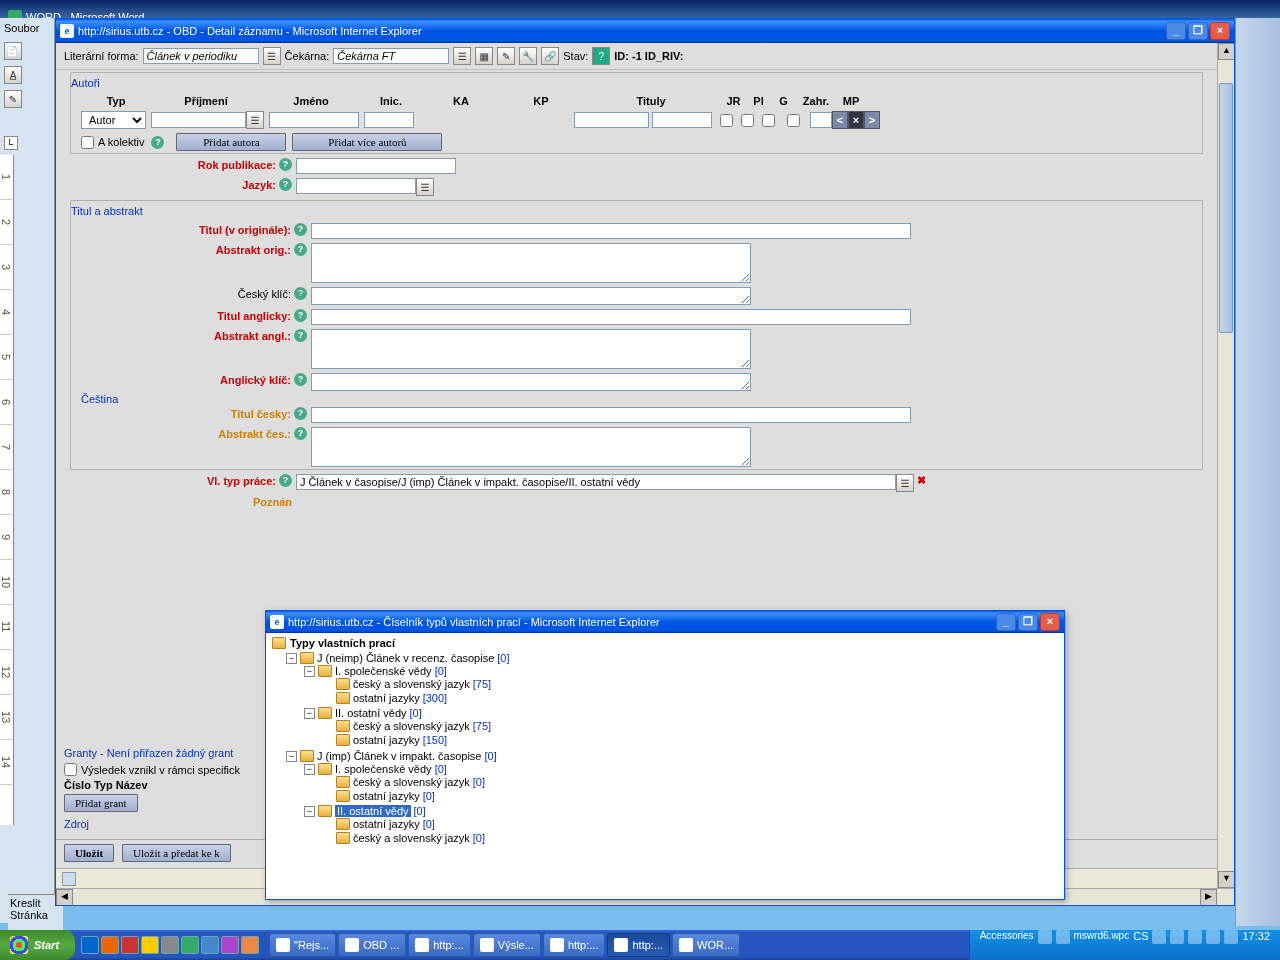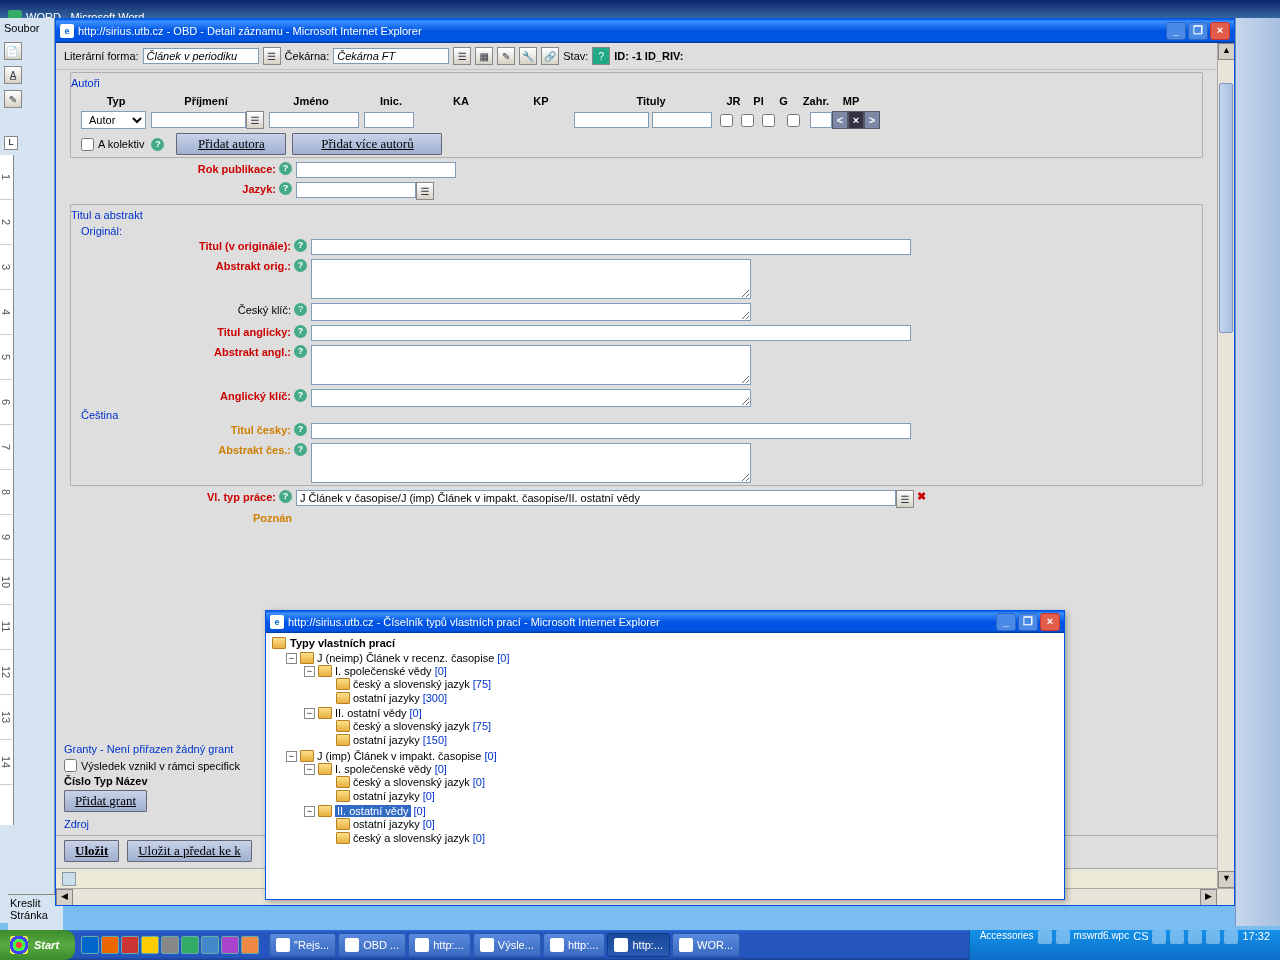--- a/index.html
+++ b/index.html
@@ -44,21 +44,21 @@
 .author-header > div { text-align: center; }
 .author-row { display: flex; gap: 0; padding: 2px 10px; align-items: center; }
 .na-btn { width: 16px; height: 18px; background: #7a8aa8; color: #fff; border: 1px solid #556; display: inline-flex; align-items: center; justify-content: center; font-weight: bold; cursor: pointer; }
 
 .form-row { display: flex; align-items: flex-start; padding: 2px 0; }
 .form-label { width: 240px; text-align: right; padding-right: 4px; color: #cc0000; font-weight: bold; display: flex; justify-content: flex-end; align-items: center; }
 .form-label .help { display: inline-block; width: 13px; height: 13px; background: #4a8; border-radius: 50%; color: white; text-align: center; line-height: 13px; font-size: 9px; margin-left: 3px; cursor: help; }
 .form-label.orange { color: #d08000; }
 .form-label.black { color: #000; font-weight: normal; }
 
-.xbtn { padding: 2px 10px; background: linear-gradient(to bottom, #c8d2e8, #a0b0d0); border: 1px solid #667; border-radius: 1px; cursor: pointer; font-size: 13px; font-family: Tahoma; text-decoration: underline; }
+.xbtn { padding: 2px 10px; background: linear-gradient(to bottom, #c8d2e8, #a0b0d0); border: 1px solid #667; border-radius: 1px; cursor: pointer; font-size: 11px; font-family: Tahoma; }
 .x-del { color: #c00; font-weight: bold; cursor: pointer; }
 
 fieldset { border: 1px solid #b0b0b0; border-radius: 1px; margin: 2px 14px; }
 
 
 .popup { position: absolute; top: 610px; left: 265px; width: 800px; height: 290px; border: 1px solid #0054e3; background: #fff; box-shadow: 2px 2px 6px rgba(0,0,0,0.3); }
 .popup .ie-titlebar { height: 22px; }
 .popup-body { display: flex; height: calc(100% - 22px); }
 .tree-pane { flex: 1; background: #fff; overflow: auto; padding: 2px; }
 .side-pane { width: 166px; background: yellow; padding: 4px; }
@@ -219,21 +219,20 @@
           <span class="form-label">
             <span>Jazyk:</span>
             <span class="help">?</span>
           </span>
           <input type="text" style="width: 120px;">
           <span class="tb-btn">☰</span>
         </div>
 
       <fieldset>
       <div class="section-title">Titul a abstrakt</div>
-      <div class="sub-title">Originál:</div>
       <div class="form-row">
             <span class="form-label">
               <span>Titul (v originále):</span>
               <span class="help">?</span>
             </span>
             <input type="text" style="width: 600px;">
           </div>
       <div class="form-row">
             <span class="form-label">
               <span>Abstrakt orig.:</span>

